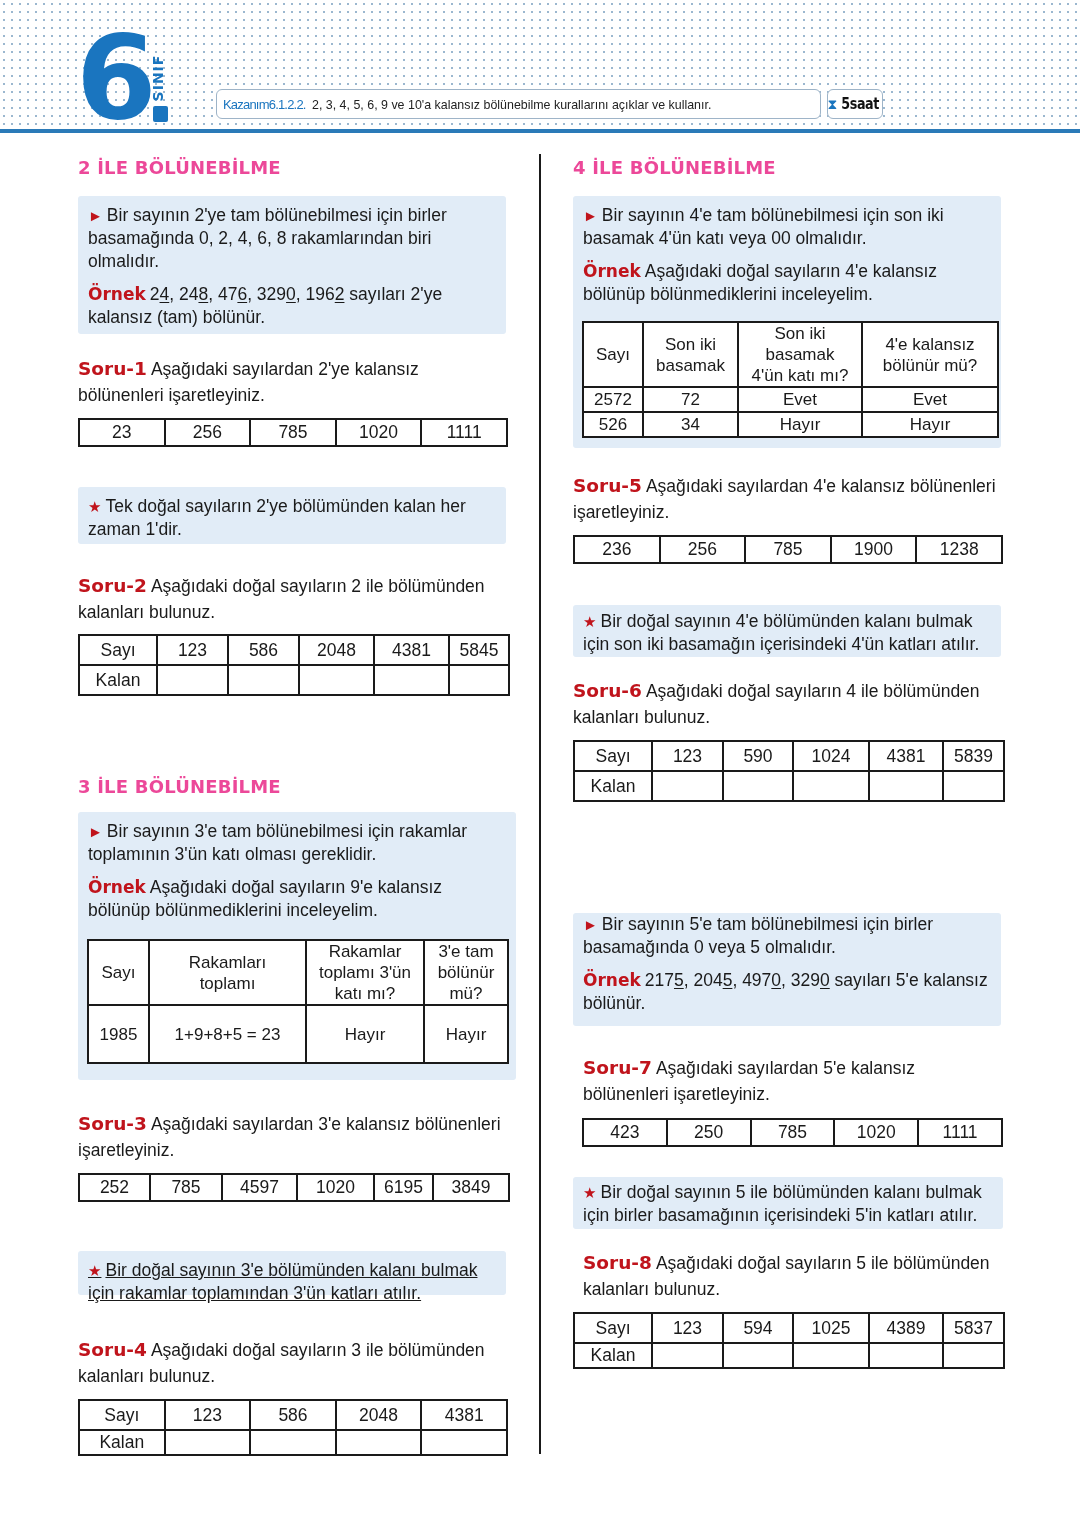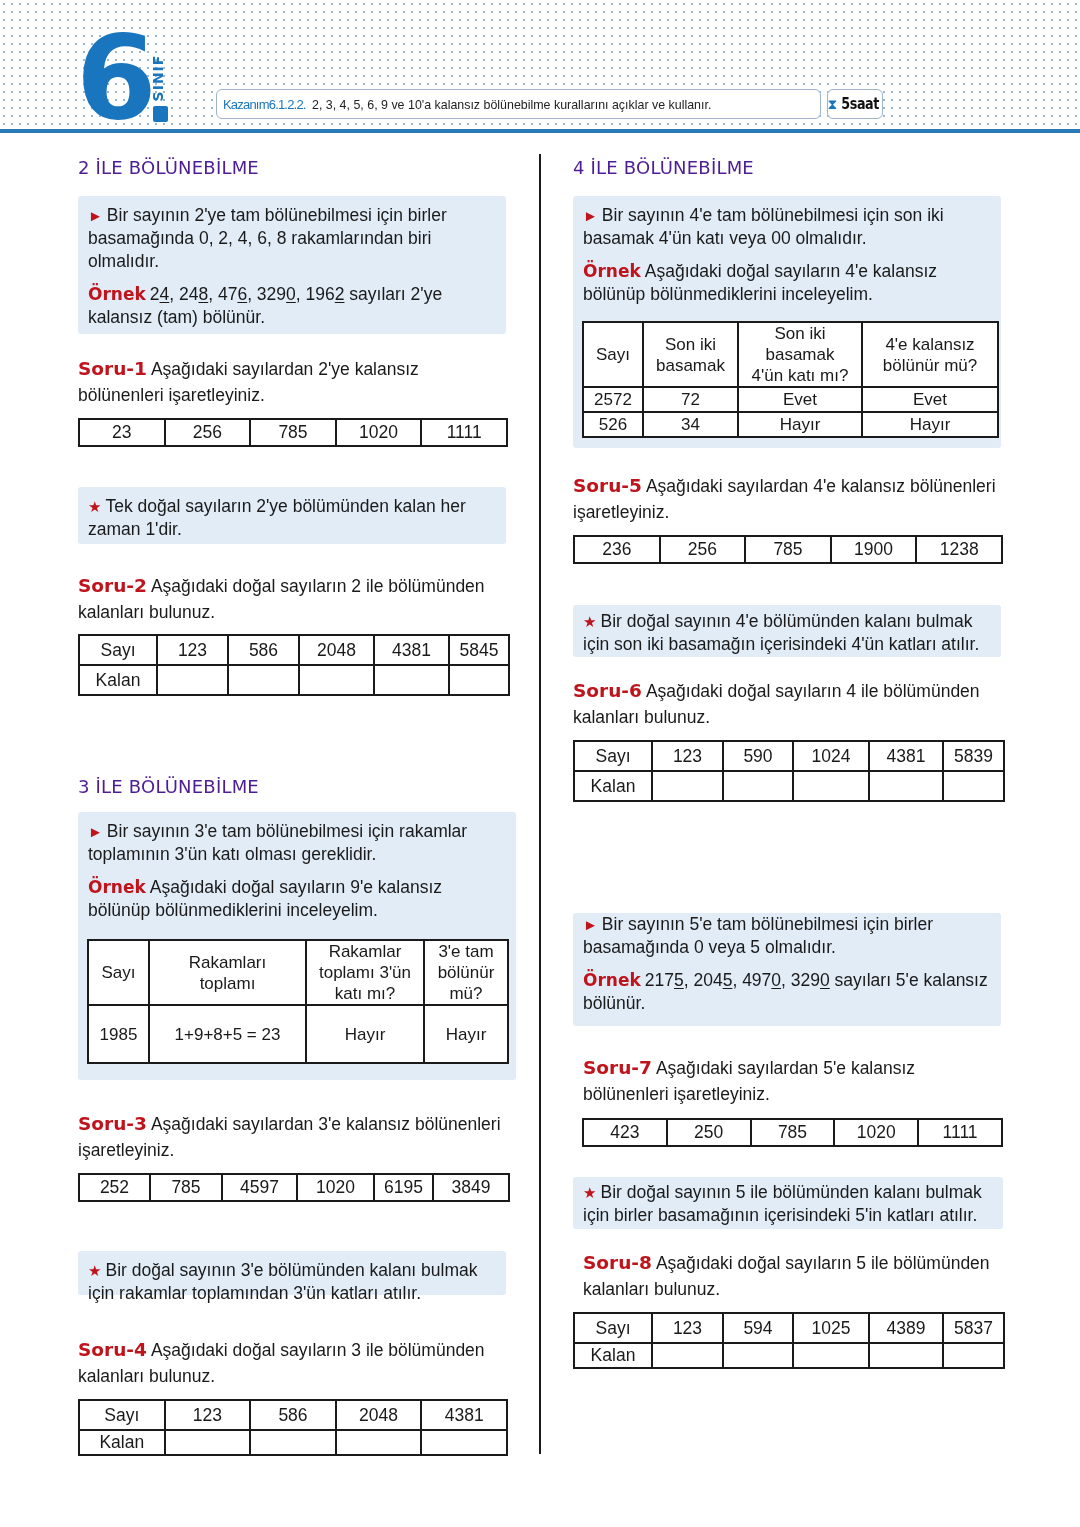--- a/index.html
+++ b/index.html
@@ -46,21 +46,21 @@
     display: flex; align-items: center; justify-content: center; gap: 1px;
   }
   .hourglass-icon { font-size: 14px; color: #1a75bf; line-height: 1; }
   .time-text { font-family: "DejaVu Sans", sans-serif; font-weight: bold; font-size: 15px; color: #111; letter-spacing: -0.5px; transform: scaleX(0.85); }
 
   
   .col-divider { position: absolute; left: 539px; top: 154px; width: 2px; height: 1300px; background: #1a1a1a; }
 
   
   .abs { position: absolute; }
-  .section-title { font-family: "DejaVu Sans", sans-serif; font-weight: normal; font-size: 18px; color: #4c1d95; letter-spacing: 0.2px; }
+  .section-title { font-family: "DejaVu Sans", sans-serif; font-weight: bold; font-size: 18px; color: #ec4899; letter-spacing: 0.2px; }
   .note-box { background: #e1ecf7; border-radius: 3px; padding: 8px 10px; font-size: 17.5px; line-height: 23px; color: #1a1a1a; }
   .note-box p { margin: 0; }
   .note-box p + p { margin-top: 10px; }
   .tri-icon { color: #c0141c; font-size: 15px; margin-right: 4px; }
   .star-icon { color: #c0141c; font-size: 15px; margin-right: 4px; }
   .ornek { color: #c0141c; font-weight: bold; font-family: "DejaVu Sans", sans-serif; font-size: 17px; margin-right: 4px; }
   .u { text-decoration: underline; text-underline-offset: 2px; }
   .question { font-size: 17.5px; line-height: 26px; color: #1a1a1a; }
   .q-label { color: #c0141c; font-weight: bold; font-family: "DejaVu Sans", sans-serif; font-size: 18.5px; margin-right: 4px; }
 
@@ -194,21 +194,21 @@
     <td>252</td>
     <td>785</td>
     <td>4597</td>
     <td>1020</td>
     <td>6195</td>
     <td>3849</td>
   </tr>
 </tbody>
   </table>
 
-<div class="abs note-box" style="left:78px; top:1251px; width:428px; height:44px;">
+<div class="abs note-box" style="left:78px; top:1251px; width:428px; height:44px;text-decoration:underline;">
   <p><span class="star-icon">★</span><span>Bir doğal sayının 3'e bölümünden kalanı bulmak için rakamlar toplamından 3'ün katları atılır.</span></p>
 </div>
 
 <div class="abs question" style="left:78px; top:1337px; width:430px;">
   <span class="q-label">Soru-4</span><span>Aşağıdaki doğal sayıların 3 ile bölümünden kalanları bulunuz.</span>
 </div>
 <table class="abs grid" style="left:78px; top:1399px; width:430px; height:57px;">
   <tbody>
       <tr style="height:30px;">
     <td>Sayı</td>

